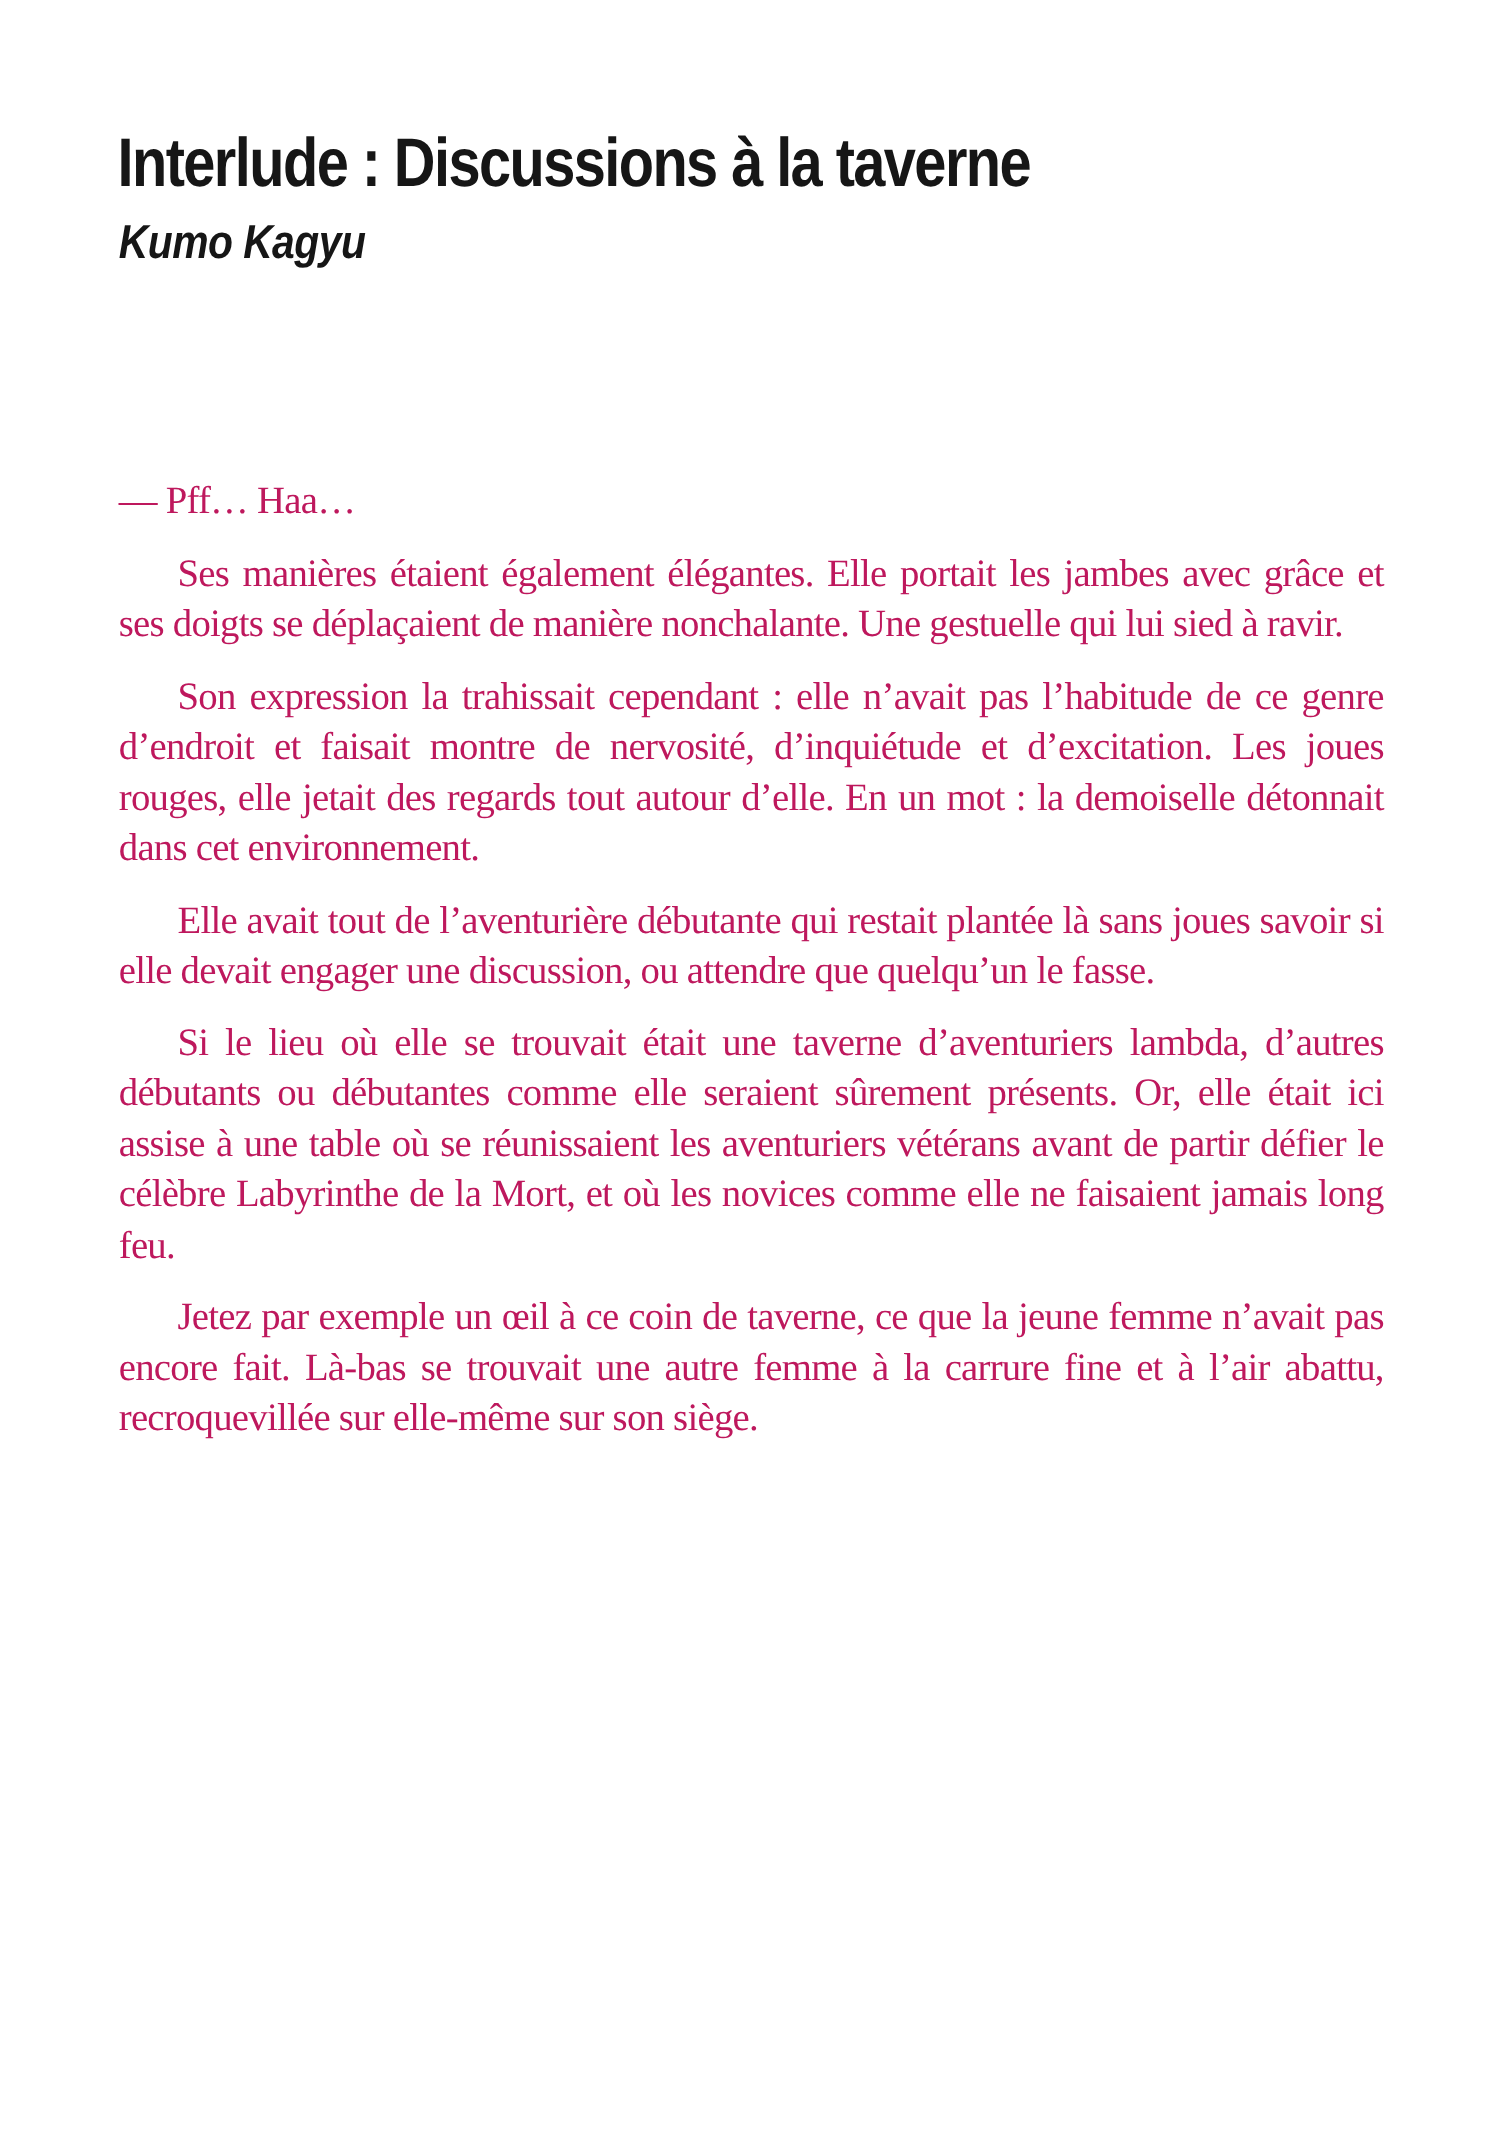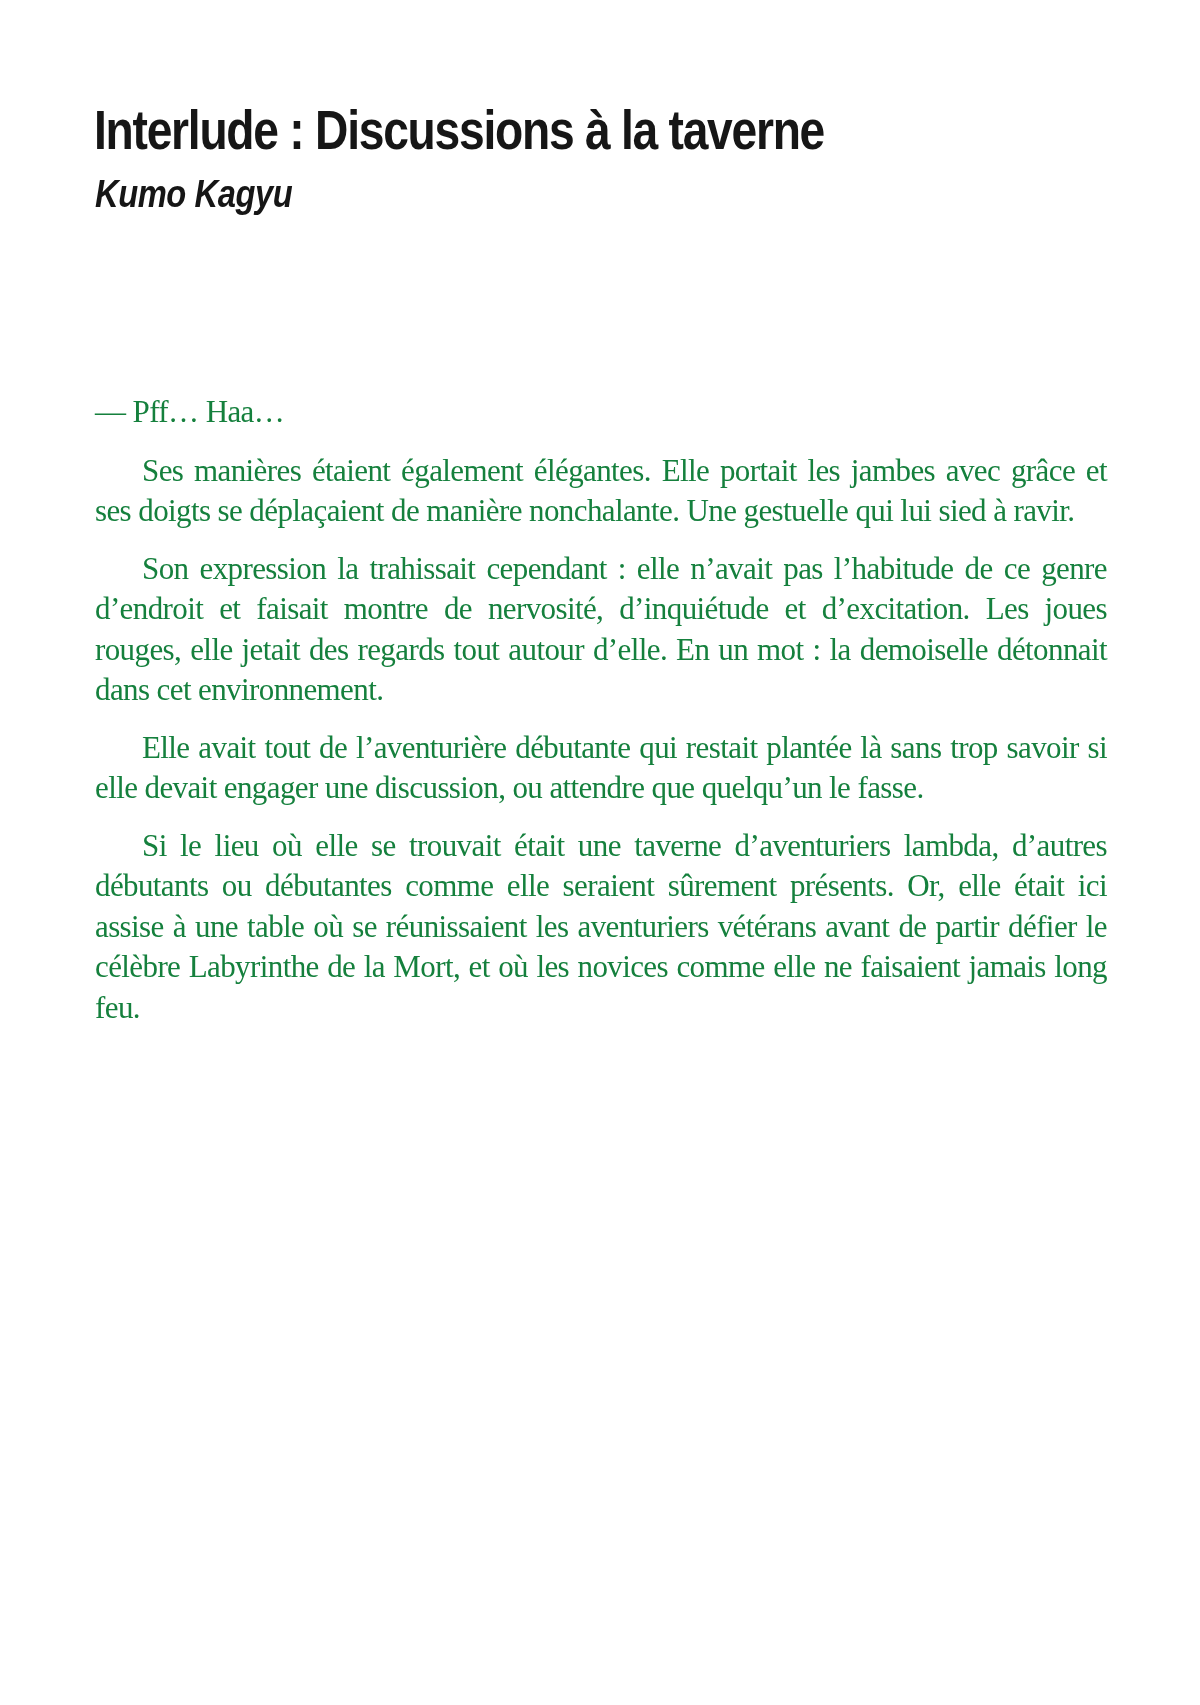--- a/index.html
+++ b/index.html
@@ -47,26 +47,26 @@
       line-height: 44px;
       letter-spacing: -0.5px;
       transform: scaleX(0.86);
       transform-origin: left top;
       white-space: nowrap;
       color: #161616;
     }
     .body-text {
       position: absolute;
       left: 95px;
-      top: 392px;
+      top: 380px;
       width: 1012px;
       font-family: "Liberation Serif", serif;
       font-size: 31px;
       line-height: 40.5px;
-      color: #15803d;
+      color: #be185d;
     }
     .body-text p {
       margin: 0 0 17px 0;
       text-align: justify;
       text-indent: 47px;
       letter-spacing: -0.6px;
       word-spacing: 0px;
     }
     .body-text p.no-indent {
       text-indent: 0;
@@ -77,16 +77,17 @@
 <body>
 
 <div class="page">
   <h1 class="title">Interlude : Discussions à la taverne</h1>
   <h2 class="author">Kumo Kagyu</h2>
 
   <div class="body-text">
     <p class="no-indent">— Pff… Haa…</p>
     <p>Ses manières étaient également élégantes. Elle portait les jambes avec grâce et ses doigts se déplaçaient de manière nonchalante. Une gestuelle qui lui sied à ravir.</p>
     <p>Son expression la trahissait cependant : elle n’avait pas l’habitude de ce genre d’endroit et faisait montre de nervosité, d’inquiétude et d’excitation. Les joues rouges, elle jetait des regards tout autour d’elle. En un mot : la demoiselle détonnait dans cet environnement.</p>
-    <p>Elle avait tout de l’aventurière débutante qui restait plantée là sans trop savoir si elle devait engager une discussion, ou attendre que quelqu’un le fasse.</p>
+    <p>Elle avait tout de l’aventurière débutante qui restait plantée là sans joues savoir si elle devait engager une discussion, ou attendre que quelqu’un le fasse.</p>
     <p>Si le lieu où elle se trouvait était une taverne d’aventuriers lambda, d’autres débutants ou débutantes comme elle seraient sûrement présents. Or, elle était ici assise à une table où se réunissaient les aventuriers vétérans avant de partir défier le célèbre Labyrinthe de la Mort, et où les novices comme elle ne faisaient jamais long feu.</p>
+    <p>Jetez par exemple un œil à ce coin de taverne, ce que la jeune femme n’avait pas encore fait. Là-bas se trouvait une autre femme à la carrure fine et à l’air abattu, recroquevillée sur elle-même sur son siège.</p>
   </div>
 </div>
 
 </body></html>

